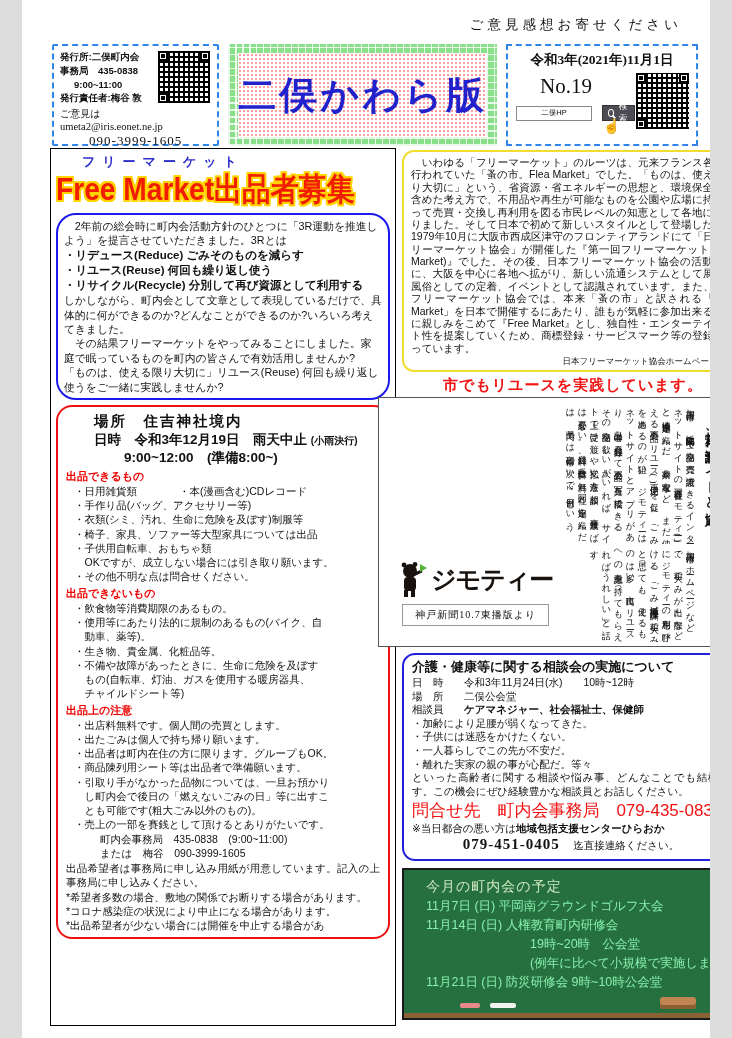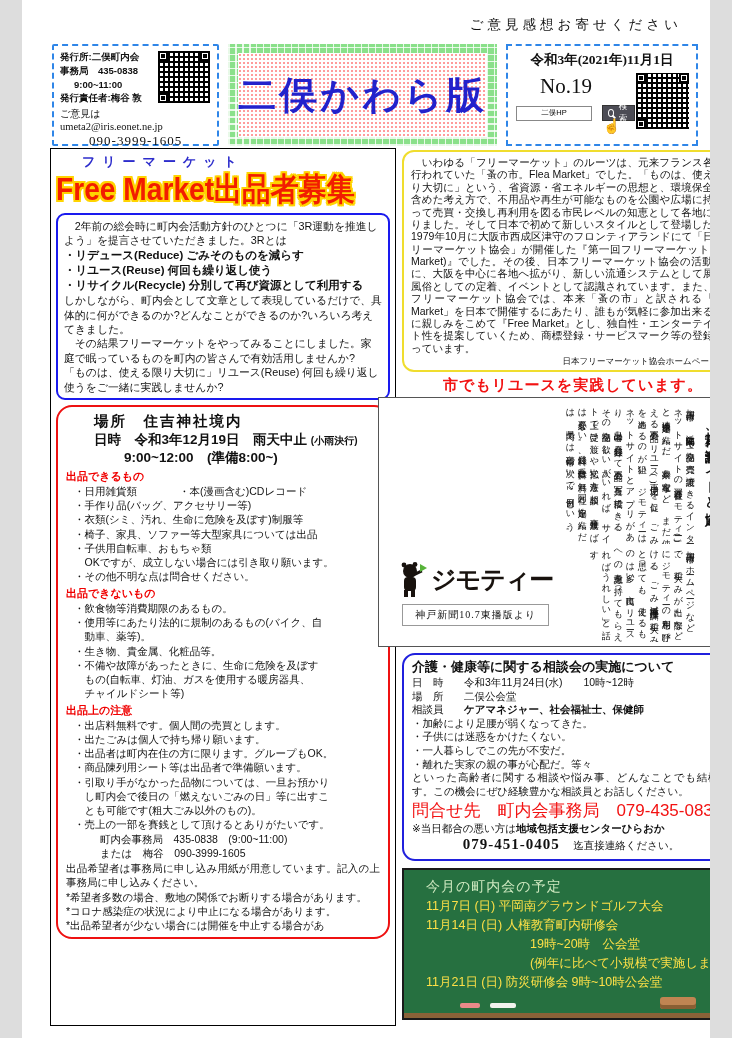--- a/index.html
+++ b/index.html
@@ -60,21 +60,21 @@
   .hand{position:absolute;right:14px;top:13px;font-size:14px;color:#555;}
 
   
   .leftcol{position:absolute;top:148px;left:28px;width:346px;bottom:12px;border:1.5px solid #000;
            padding:3px 5px;box-sizing:border-box;}
   .fm-kicker{color:#2d2dcc;font-weight:bold;font-size:13px;letter-spacing:7px;margin:1px 0 0 26px;}
   .fm-headline{font-size:32px;font-weight:900;color:#f21d00;white-space:nowrap;line-height:1.15;
                transform:scaleX(.88);transform-origin:left;
                text-shadow:-2px -2px 0 #ffd400,2px -2px 0 #ffd400,-2px 2px 0 #ffd400,2px 2px 0 #ffd400,
                            0 -2px 0 #ffd400,0 2px 0 #ffd400,-2px 0 0 #ffd400,2px 0 0 #ffd400;}
-  .intro-box{border:2px solid #1a1aee;border-radius:9px;padding:4px 6px;margin-top:5px;
+  .intro-box{border:2px solid #1a1aee;border-radius:20px;padding:4px 6px;margin-top:5px;
              font-size:10.8px;line-height:1.33;}
   .intro-box .bold-line{font-weight:bold;font-size:11.5px;}
   .sale-box{border:2.5px solid #ee1111;border-radius:16px;padding:5px 8px;margin-top:5px;font-size:10.5px;}
   .sale-head1{font-size:14.5px;font-weight:bold;margin-left:28px;letter-spacing:2px;}
   .sale-head2{font-size:13.5px;font-weight:bold;margin-left:28px;white-space:nowrap;}
   .sale-head2 .small{font-size:10px;}
   .sale-head3{font-size:13.5px;font-weight:bold;margin-left:58px;white-space:nowrap;}
   .sec-title{color:#f00000;font-weight:bold;font-size:11px;margin-top:2px;}
   .li{padding-left:8px;line-height:1.36;white-space:pre-wrap;}
   .sale-para{line-height:1.36;text-align:justify;}
@@ -120,21 +120,21 @@
   .consult-note .b{font-weight:bold;}
   .consult-phone-line{text-align:center;}
   .consult-phone{font-weight:bold;font-size:15px;font-family:"Liberation Serif","DejaVu Serif",serif;letter-spacing:1px;}
   .consult-phone-suffix{font-size:10.5px;}
 
   
   .board-frame{margin-top:7px;border:2px solid #1a1a1a;width:334px;box-sizing:border-box;background:#2a7144;}
   .board{position:relative;background:#267040;border-right:12px solid #a97a4a;border-bottom:5px solid #8a6238;
          padding:8px 6px 22px 22px;min-height:78px;}
   .board-title{color:#cfe9c0;font-size:14px;letter-spacing:1px;}
-  .board-line{color:#fde047;font-size:12.5px;margin-top:2px;white-space:nowrap;}
+  .board-line{color:#86efac;font-size:12.5px;margin-top:2px;white-space:nowrap;}
   .board-line.ind{padding-left:104px;}
   .chalk{position:absolute;bottom:5px;height:5px;border-radius:2px;}
   .chalk-pink{left:56px;width:20px;background:#e98a8a;}
   .chalk-white{left:86px;width:26px;background:#f2f2ee;}
   .eraser{position:absolute;bottom:4px;right:26px;width:36px;height:12px;background:#c08552;
           border-radius:3px;box-shadow:inset 0 -4px 0 #8a5f33;}
 </style>
 </head>
 <body>
 

